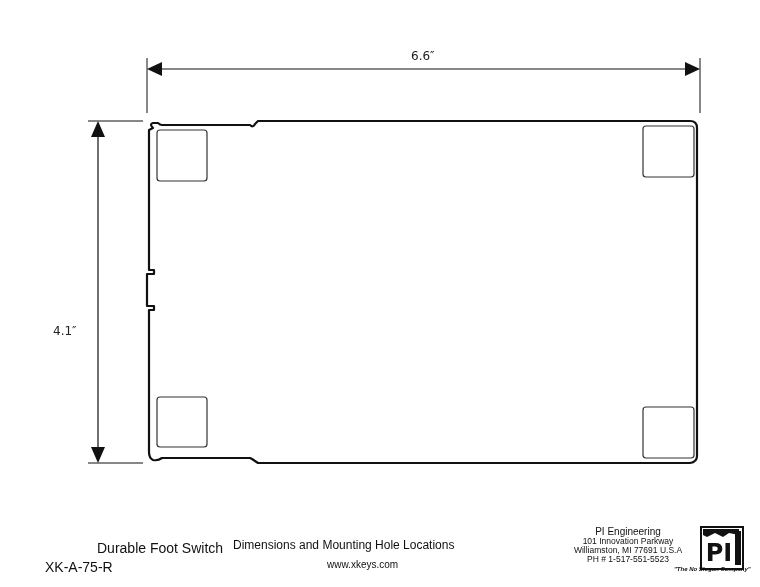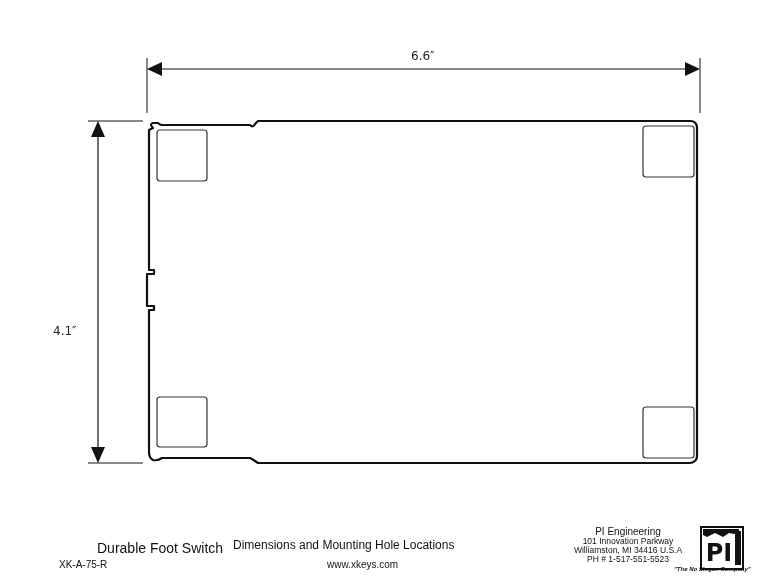--- a/index.html
+++ b/index.html
@@ -3,21 +3,21 @@
   <meta charset="utf-8">
   <style>
     html, body { margin: 0; padding: 0; background: #ffffff; }
     body { width: 760px; height: 587px; position: relative; overflow: hidden; font-family: "Liberation Sans", sans-serif; color: #111; }
     svg.drawing { position: absolute; left: 0; top: 0; }
     .dim-label { position: absolute; font-family: "DejaVu Sans", sans-serif; font-size: 12px; color: #222; }
     .dim-w { left: 411px; top: 49px; }
     .dim-h { left: 53px; top: 295px; margin-top: 29px; }
     .footer-text { position: absolute; white-space: nowrap; }
     .prod-name { left: 53px; top: 540px; font-size: 14px; margin-left: 44px; }
-    .prod-code { left: 59px; top: 559px; font-size: 10px; }
+    .prod-code { left: 45px; top: 559px; font-size: 14px; }
     .doc-title { left: 233px; top: 538px; font-size: 12px; }
     .doc-url { left: 327px; top: 559px; font-size: 10px; }
     .company { left: 572px; top: 526px; width: 112px; text-align: center; }
     .company .name { font-size: 10px; display: block; }
     .company .addr { font-size: 8.5px; display: block; line-height: 9px; text-align: center; }
     .logo { position: absolute; left: 699px; top: 525px; width: 46px; height: 46px; }
     .slogan { position: absolute; left: 674px; top: 566px; font-size: 6px; font-style: italic; font-weight: bold; white-space: nowrap; }
   </style>
 </head>
 <body>
@@ -52,21 +52,21 @@
 <div class="dim-label dim-h">4.1″</div>
 
 <div class="footer-text prod-name">Durable Foot Switch</div>
 <div class="footer-text prod-code">XK-A-75-R</div>
 <div class="footer-text doc-title">Dimensions and Mounting Hole Locations</div>
 <div class="footer-text doc-url">www.xkeys.com</div>
 
 <div class="footer-text company">
   <span class="name">PI Engineering</span>
   <span class="addr">101 Innovation Parkway</span>
-  <span class="addr">Williamston, MI 34416 U.S.A</span>
+  <span class="addr">Williamston, MI 77691 U.S.A</span>
   <span class="addr">PH # 1-517-551-5523</span>
 </div>
 
 <svg class="logo" viewBox="0 0 46 46">
   <rect x="2" y="2" width="42" height="42" fill="#fff" stroke="#111" stroke-width="2"></rect>
   <path d="M4,4 L40,4 L40,10 L30,8 L24,12 L16,8 L8,12 L4,10 Z" fill="#111"></path>
   <rect x="36" y="6" width="6" height="34" fill="#111"></rect>
   <text x="20" y="36" text-anchor="middle" font-family="DejaVu Sans, sans-serif" font-weight="bold" font-size="24" fill="#111">PI</text>
 </svg>
 <div class="slogan">"The No Slogan Company"</div>

